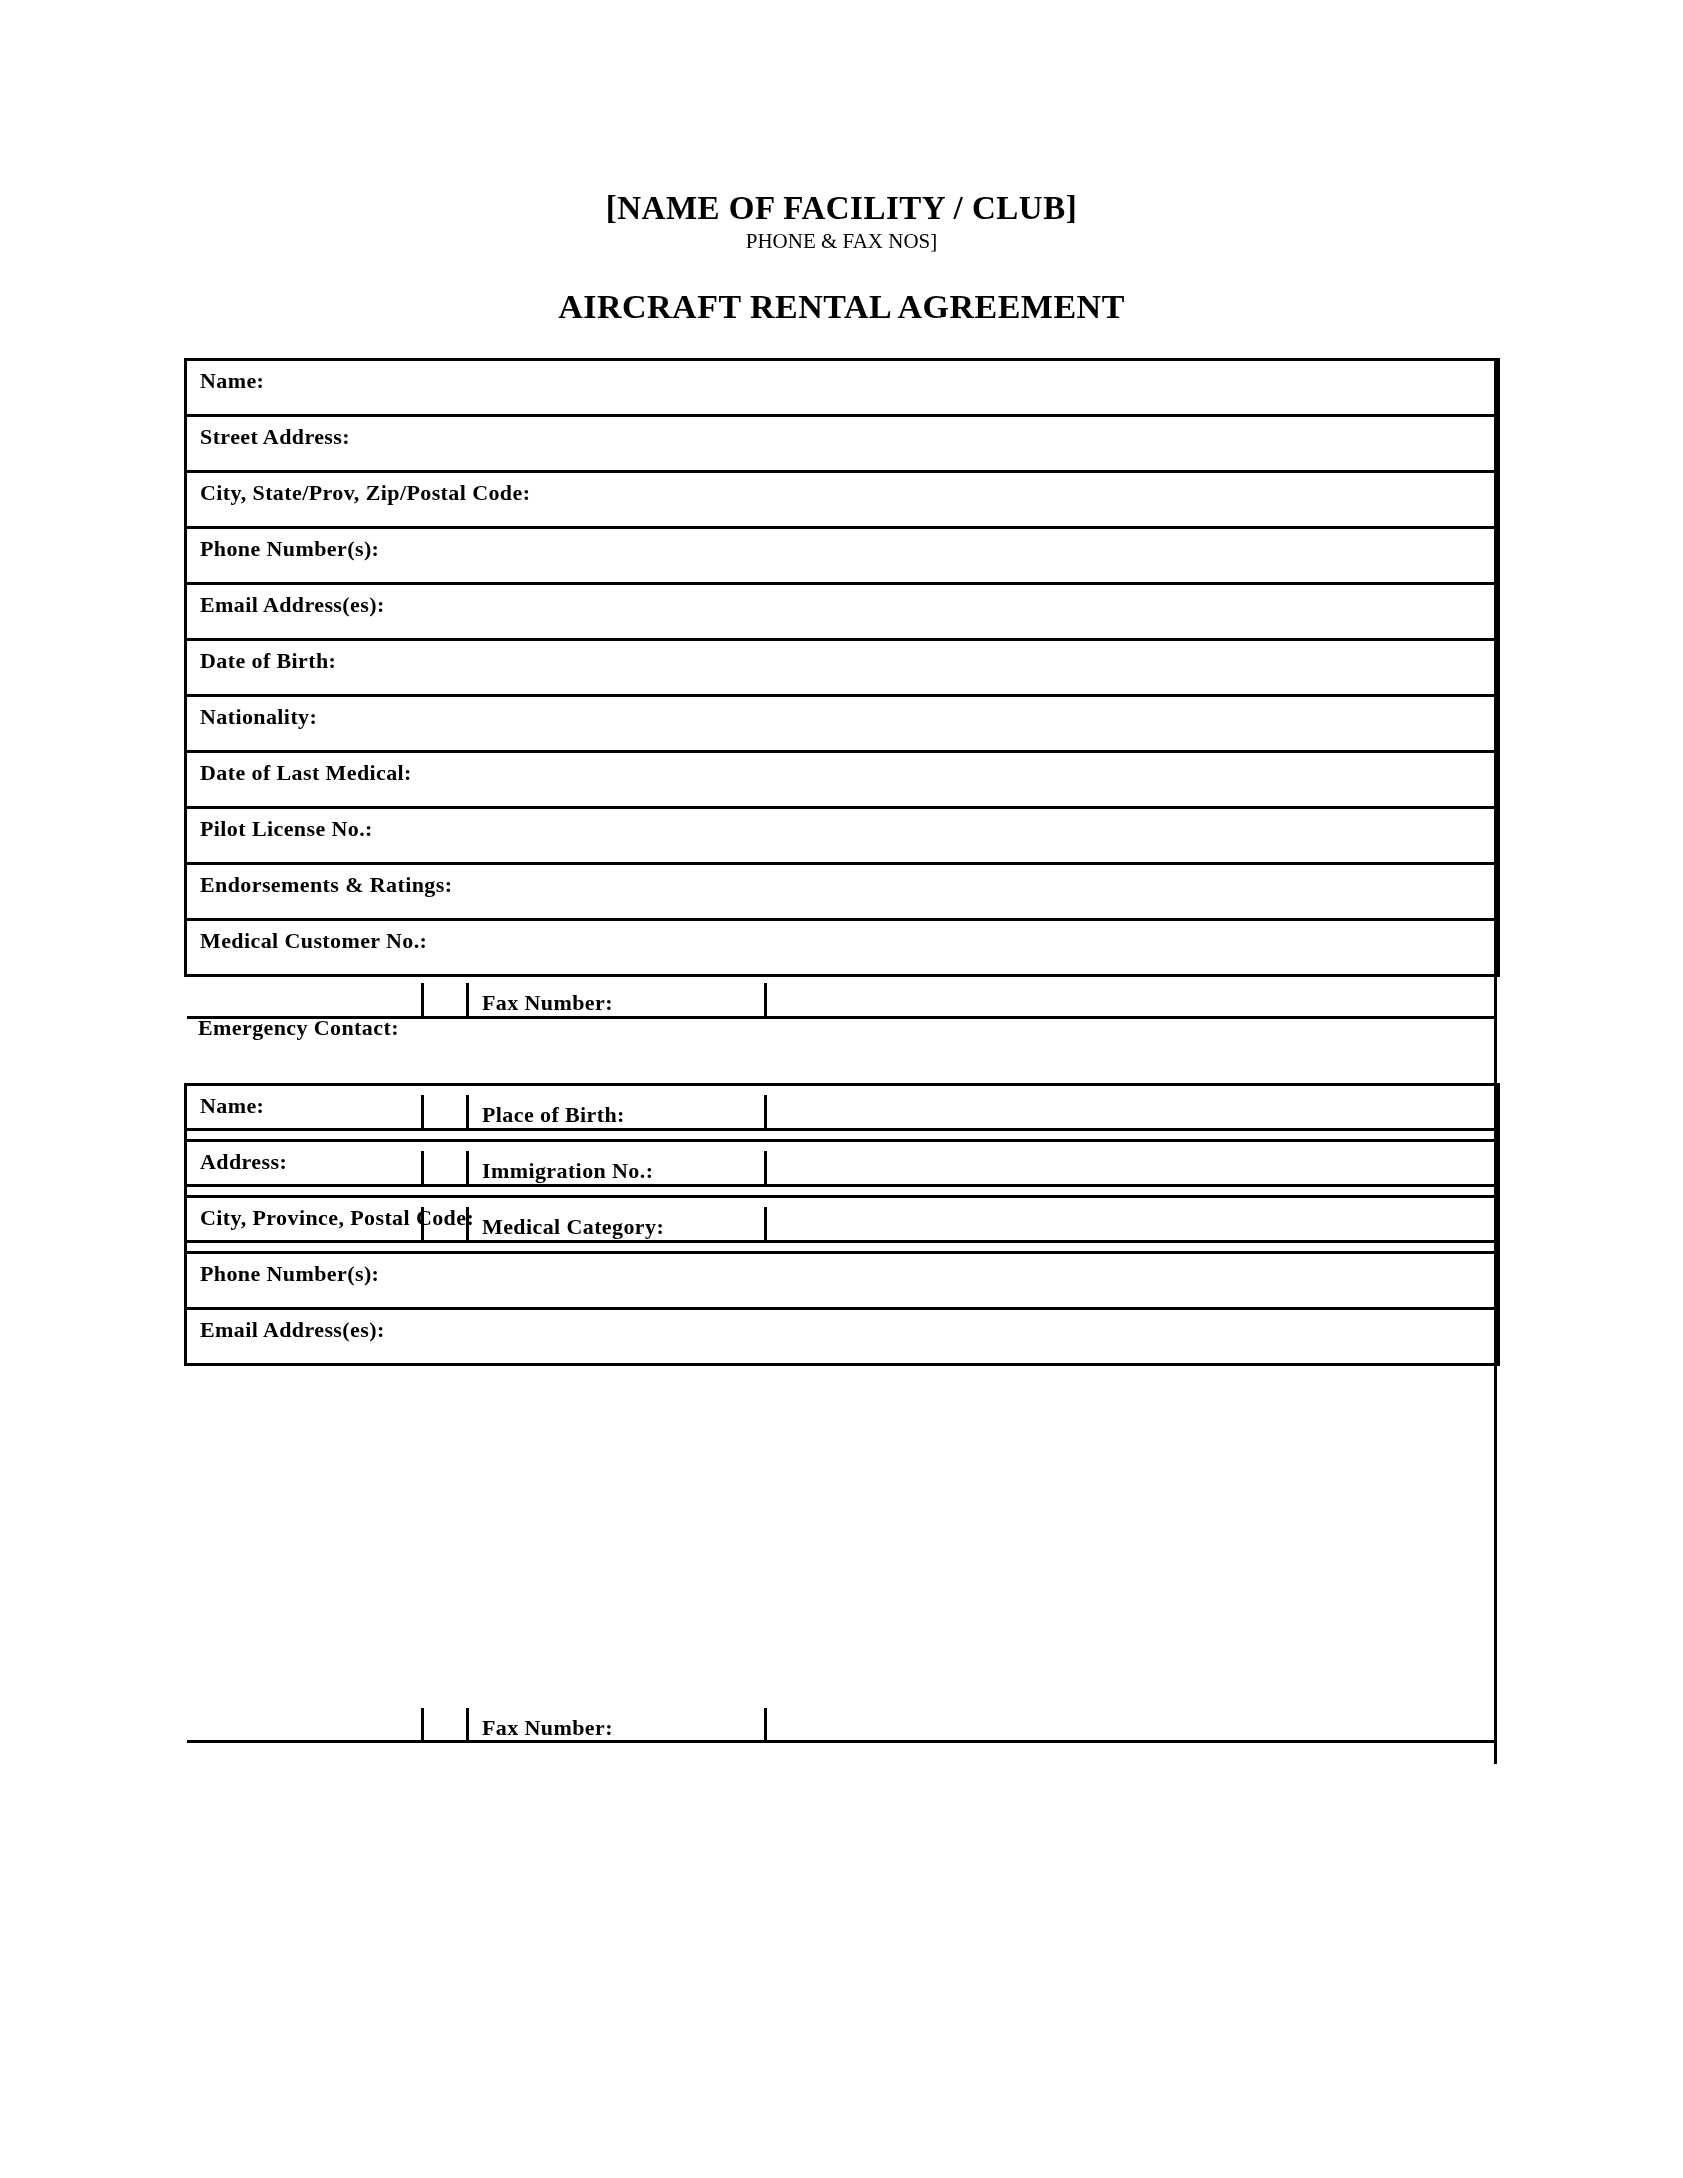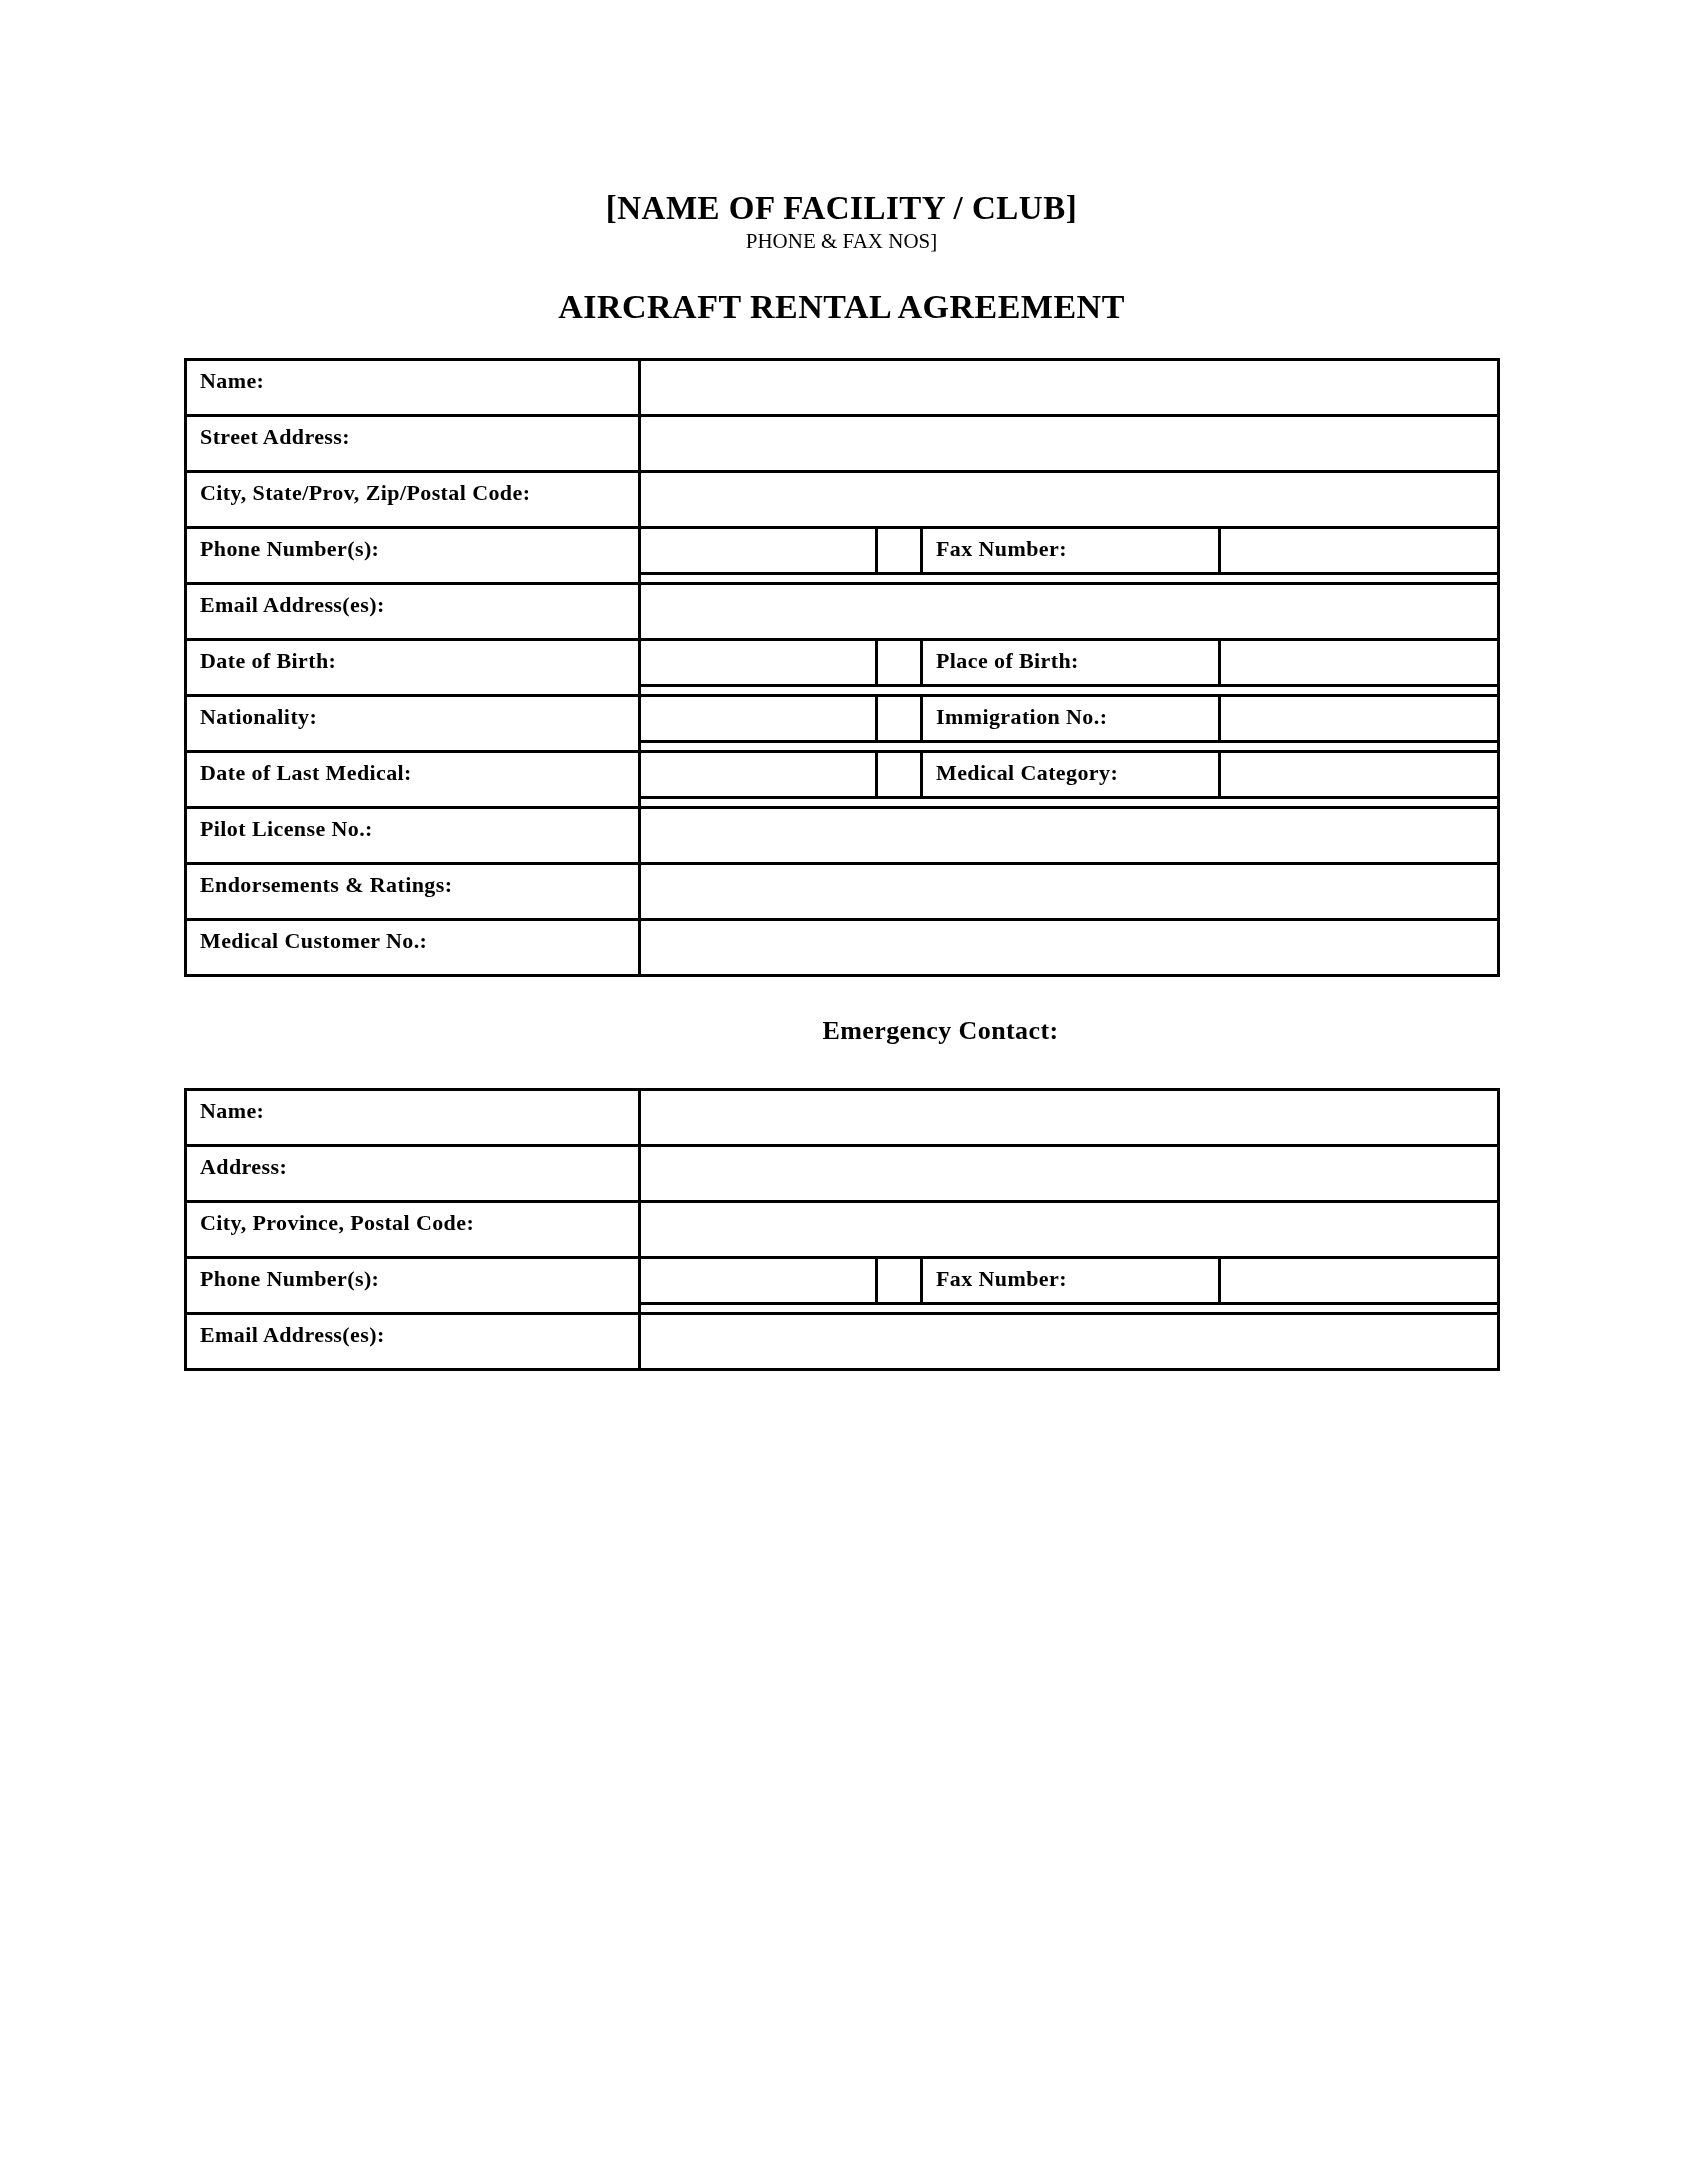--- a/index.html
+++ b/index.html
@@ -52,20 +52,21 @@
     box-sizing:border-box;
     background:#ffffff;
   }
   .form-table.t1 { margin-top:32px; }
   .form-table.t2 { margin-top:41px; }
   .frow {
     display:flex;
     height:56px;
     border-bottom:3px solid #000;
     box-sizing:border-box;
+    flex-direction:column;
   }
   .frow:last-child { border-bottom:none; height:53px; }
   .cell {
     box-sizing:border-box;
     font-size:22px;
     font-weight:bold;
     letter-spacing:0.4px;
     padding:7px 8px 0 13px;
     line-height:1.15;
     white-space:nowrap;
@@ -80,25 +81,24 @@
     border-bottom:3px solid #000;
     box-sizing:border-box;
   }
   .v2 { flex:0 0 237px; border-right:3px solid #000; padding:0; }
   .gapc { flex:0 0 42px; }
   .l3 { flex:0 0 298px; border-left:3px solid #000; }
   .v4 { flex:1 1 auto; border-left:3px solid #000; padding:0; }
   
   .emergency-heading {
     margin:38px 0 0 198px;
-    font-size:26px;
+    font-size:22px;
     font-weight:bold;
     line-height:1.2;
     letter-spacing:0.4px;
-    text-align:center;
   }
 </style>
 </head>
 <body>
 
 <div class="page">
 
   <div class="h-name">[NAME OF FACILITY / CLUB]</div>
 
 

